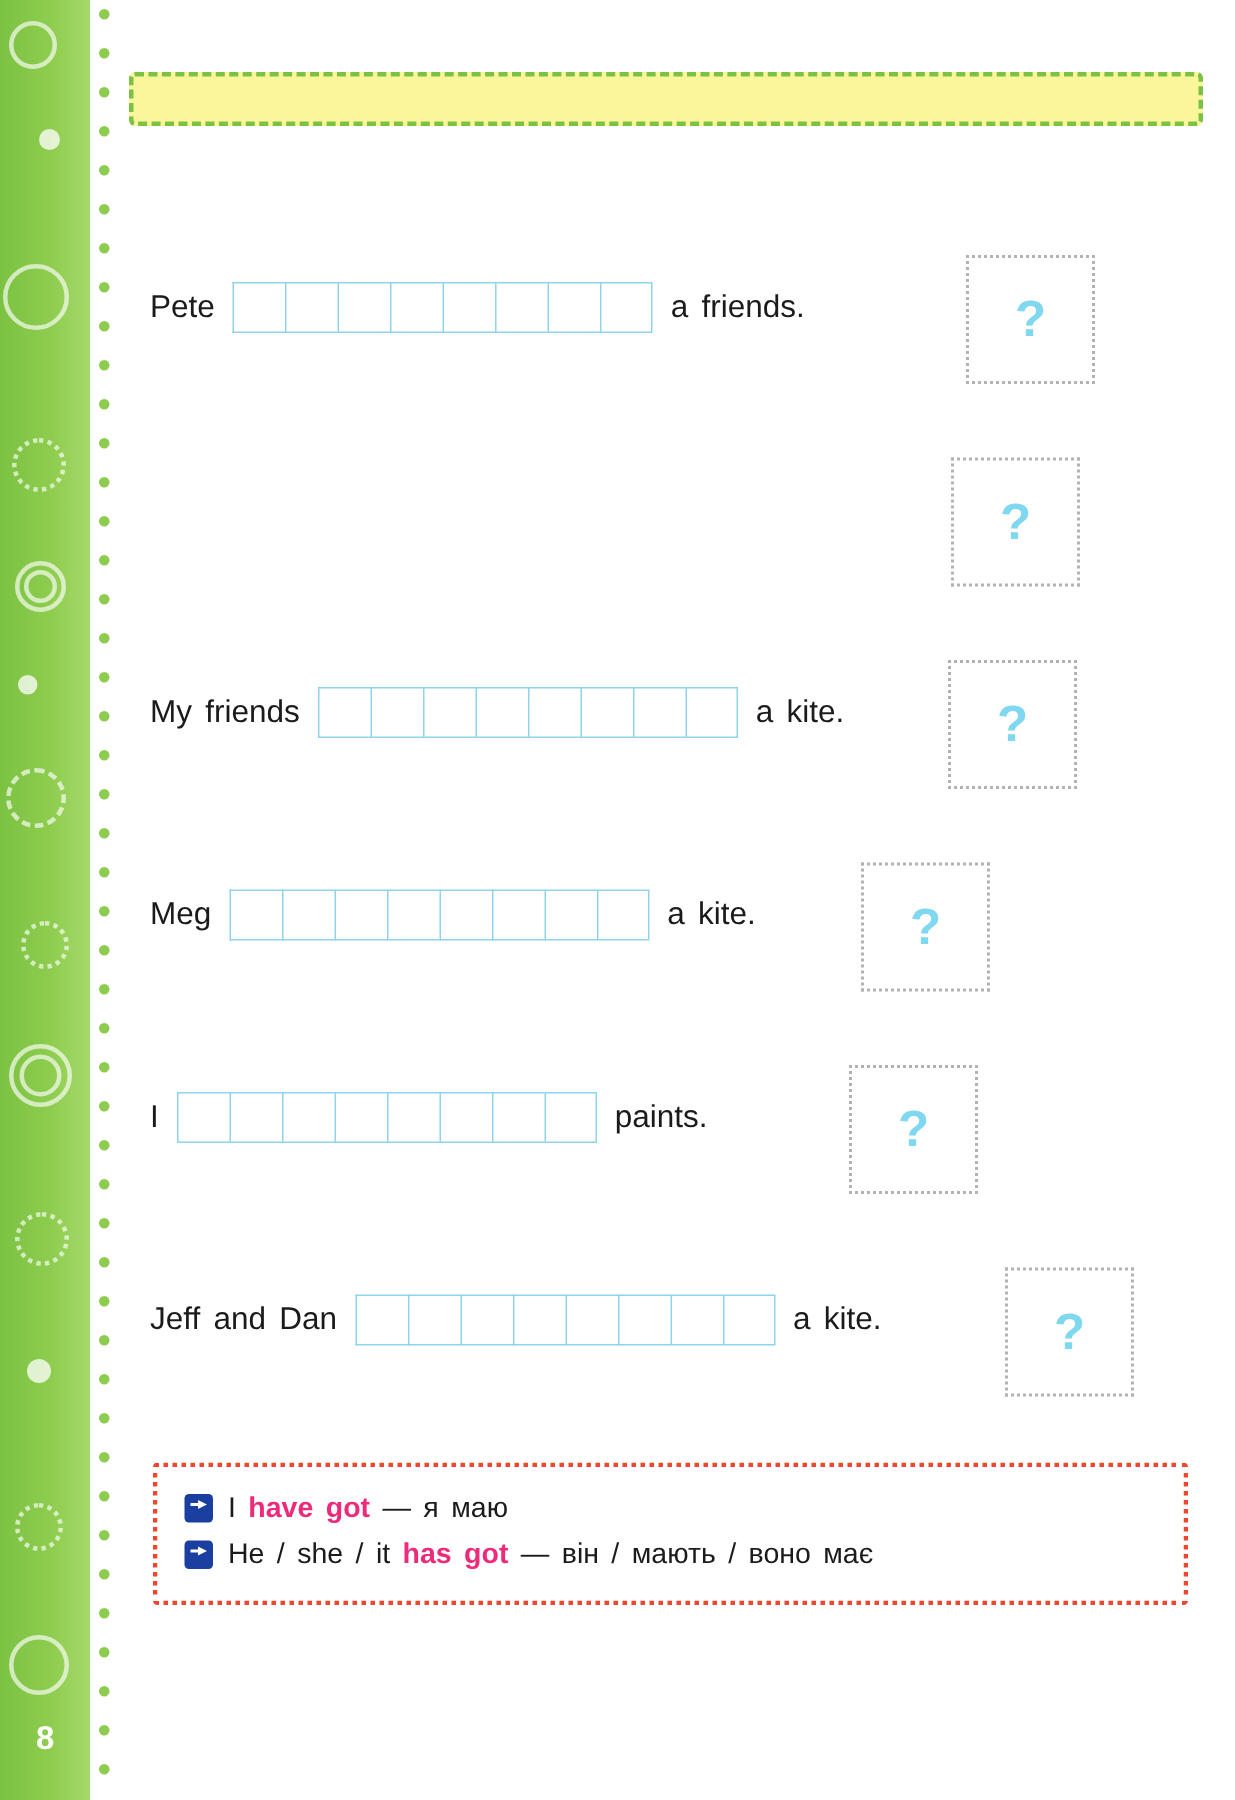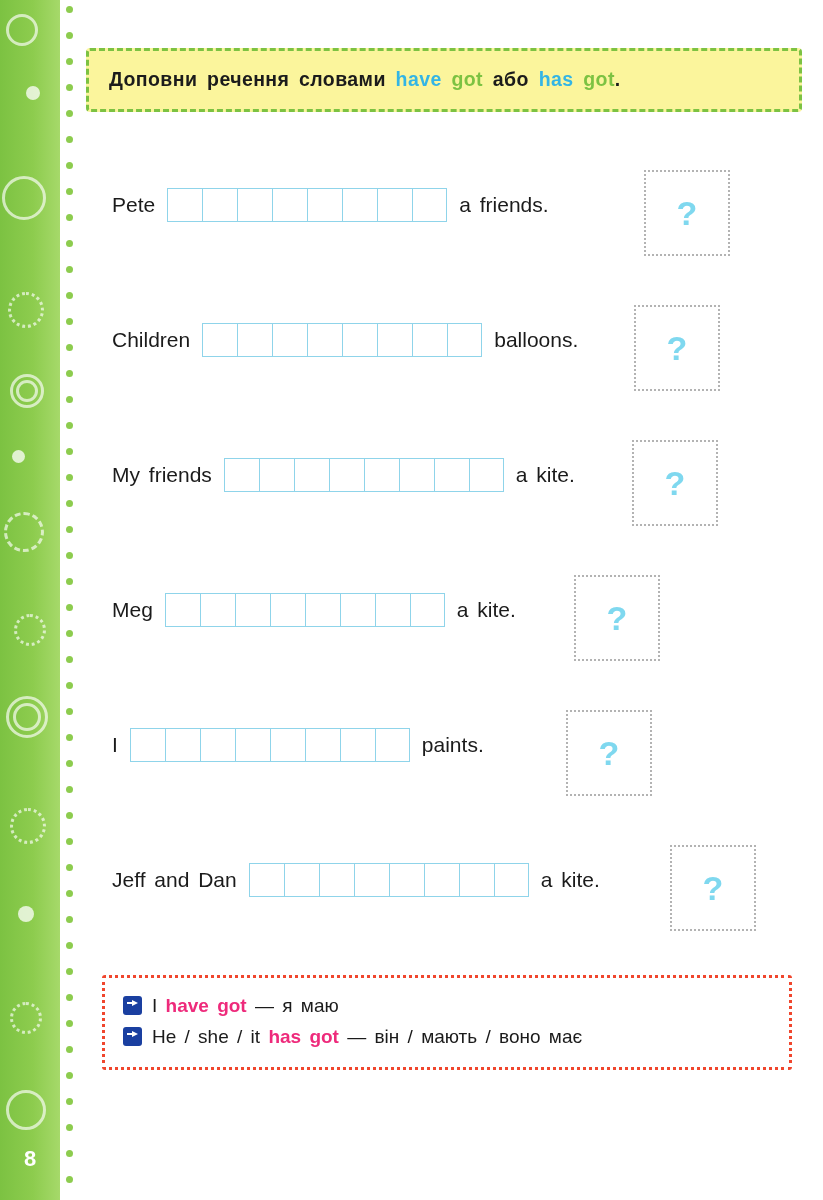--- a/index.html
+++ b/index.html
@@ -99,21 +99,21 @@
     left: 0;
     top: 170px;
     width: 739px;
   }
   .row {
     position: relative;
     height: 135px;
   }
   .row-inner {
     position: absolute;
-    left: 28px;
+    left: 16px;
     display: flex;
     align-items: center;
     white-space: nowrap;
   }
   .sent-text {
     font-size: 21px;
     color: #1b1b1b;
     word-spacing: 3px;
   }
   .boxes {
@@ -263,23 +263,20 @@
     <i style="top: 1072px;"></i>
     <i style="top: 1098px;"></i>
     <i style="top: 1124px;"></i>
     <i style="top: 1150px;"></i>
     <i style="top: 1176px;"></i>
   </div>
 
 <div class="content">
 
   <div class="task-banner">
-    <p>
-      <span>Доповни  речення  словами </span><span class="kw-have">have</span> <span class="kw-got">got</span><span> або </span><span class="kw-have">has</span> <span class="kw-got">got</span><span>.</span>
-    </p>
   </div>
 
   <div class="rows" id="rows">
       <div class="row">
         <div class="row-inner" style="top: 18px;">
           <span class="sent-text">Pete</span>
           <span class="boxes">
             <span></span>
             <span></span>
             <span></span>
@@ -289,34 +286,20 @@
             <span></span>
             <span></span>
           </span>
           <span class="sent-text">a  friends.</span>
         </div>
         <div class="sticker" style="left: 560px; top: 0px;">
           <b>?</b>
         </div>
       </div>
       <div class="row">
-        <div class="row-inner" style="top: 18px;">
-          <span class="sent-text">Children</span>
-          <span class="boxes">
-            <span></span>
-            <span></span>
-            <span></span>
-            <span></span>
-            <span></span>
-            <span></span>
-            <span></span>
-            <span></span>
-          </span>
-          <span class="sent-text">balloons.</span>
-        </div>
         <div class="sticker" style="left: 550px; top: 0px;">
           <b>?</b>
         </div>
       </div>
       <div class="row">
         <div class="row-inner" style="top: 18px;">
           <span class="sent-text">My  friends</span>
           <span class="boxes">
             <span></span>
             <span></span>

